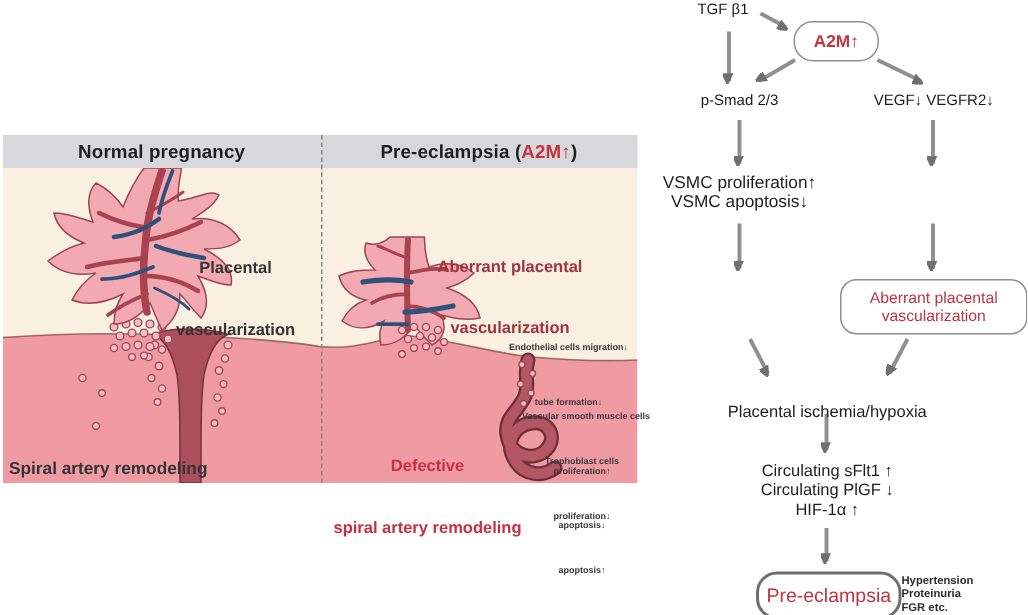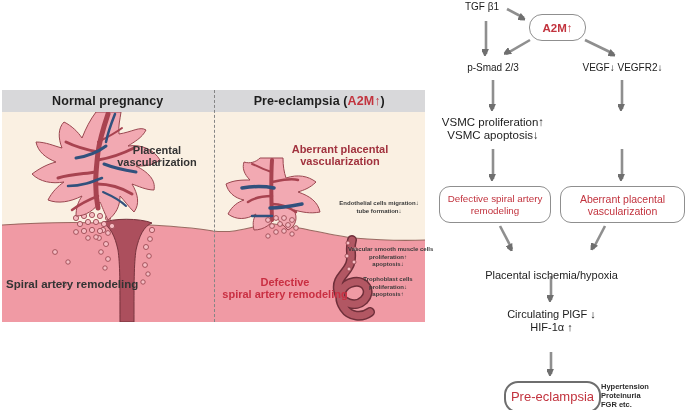--- a/index.html
+++ b/index.html
@@ -9,21 +9,21 @@
   }
   
   #panel{position:absolute;left:2px;top:90px;width:423px;height:232px;}
   .panel-header{position:absolute;left:0;top:0;width:423px;height:22px;background:var(--header-bg,#d8d8da);display:flex;}
   .header-half{width:50%;display:flex;align-items:center;justify-content:center;
     font-size:12.5px;font-weight:bold;color:#1e1e1e;letter-spacing:.1px;}
   .accent{color:var(--accent-red,#c2333e);}
   #illus{position:absolute;left:0;top:22px;}
   .divider{position:absolute;left:212px;top:0;height:232px;width:0;border-left:1.6px dashed #858585;z-index:5;}
   .ptxt{position:absolute;z-index:6;text-align:center;}
-  .ptxt div{white-space:nowrap;}
+  .ptxt div{white-space:nowrap;margin-top:29px;}
   .lbl-dark{font-size:11px;font-weight:bold;color:#333;line-height:12px;}
   .lbl-darkred{font-size:11px;font-weight:bold;color:var(--dark-red,#a1323e);line-height:12px;}
   .lbl-red{font-size:11px;font-weight:bold;color:var(--bright-red,#c92f42);line-height:12px;}
   .note{font-size:6px;font-weight:bold;color:#3a3a3a;line-height:7.6px;}
   
   .fc{position:absolute;text-align:center;z-index:3;}
   .fc div{white-space:nowrap;}
   .fc-label{font-size:10px;color:#1b1b1b;}
   .fc-box{position:absolute;background:#fff;border:1.8px solid #8f8f8f;border-radius:12px;
     display:flex;flex-direction:column;align-items:center;justify-content:center;z-index:3;}
@@ -222,34 +222,31 @@
   </div>
   <div class="fc fc-label" style="left:574px;top:62px;width:97px;">
     <div>VEGF↓ VEGFR2↓</div>
   </div>
 
   <div class="fc" style="left:432px;top:116px;width:122px;font-size:11.5px;line-height:13px;">
     <div>VSMC proliferation↑</div>
     <div>VSMC apoptosis↓</div>
   </div>
 
-  <div class="fc-box" style="left:439px;top:186px;width:110px;height:35px;border-radius:11px;">
-    <div style="font-size:9.8px;">Defective spiral artery</div>
-    <div style="font-size:9.8px;">remodeling</div>
-  </div>
   <div class="fc-box" style="left:560px;top:186px;width:123px;height:35px;border-radius:11px;">
     <div style="font-size:10.5px;">Aberrant placental</div>
     <div style="font-size:10.5px;">vascularization</div>
   </div>
 
   <div class="fc" style="left:478px;top:257px;width:147px;font-size:11px;margin-top:12px;">
     <div>Placental ischemia/hypoxia</div>
   </div>
 
   <div class="fc" style="left:494px;top:308px;width:115px;font-size:11px;line-height:13px;">
+    <div>Circulating sFlt1 ↑</div>
     <div>Circulating PlGF ↓</div>
     <div>HIF-1α ↑</div>
   </div>
 
   <div class="fc-box" style="left:504px;top:381px;width:93px;height:28px;border-radius:14px;border-width:2px;border-color:#6e6e6e;">
     <div style="font-size:13px;">Pre-eclampsia</div>
   </div>
 
   <div class="fc outcome" style="left:601px;top:383px;width:70px;">
     <div>Hypertension</div>

